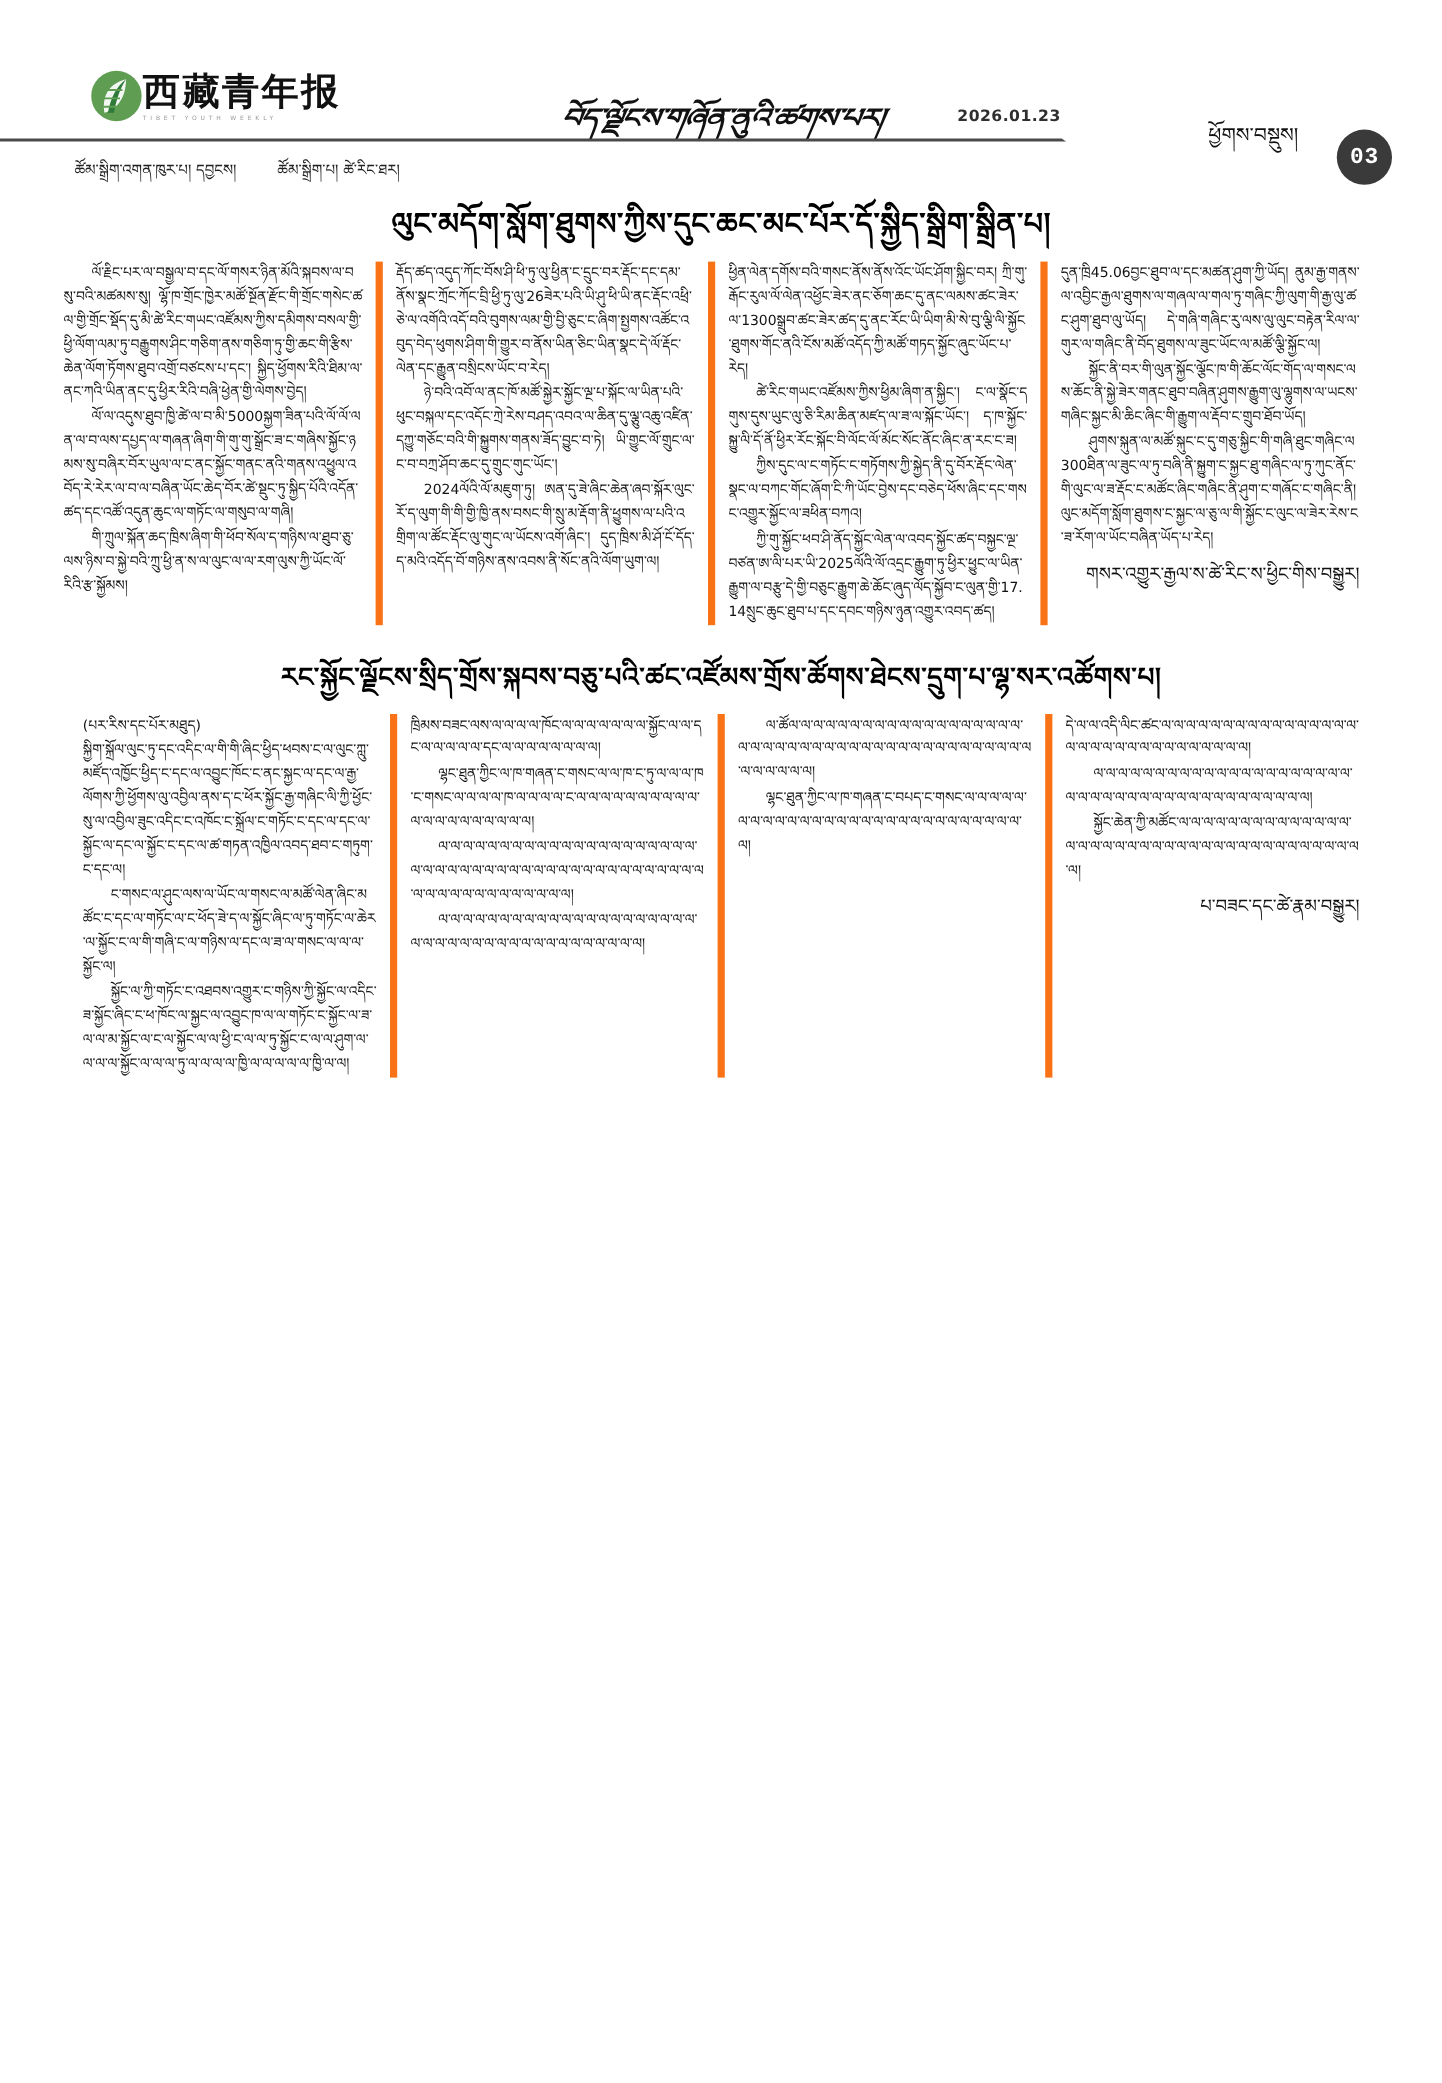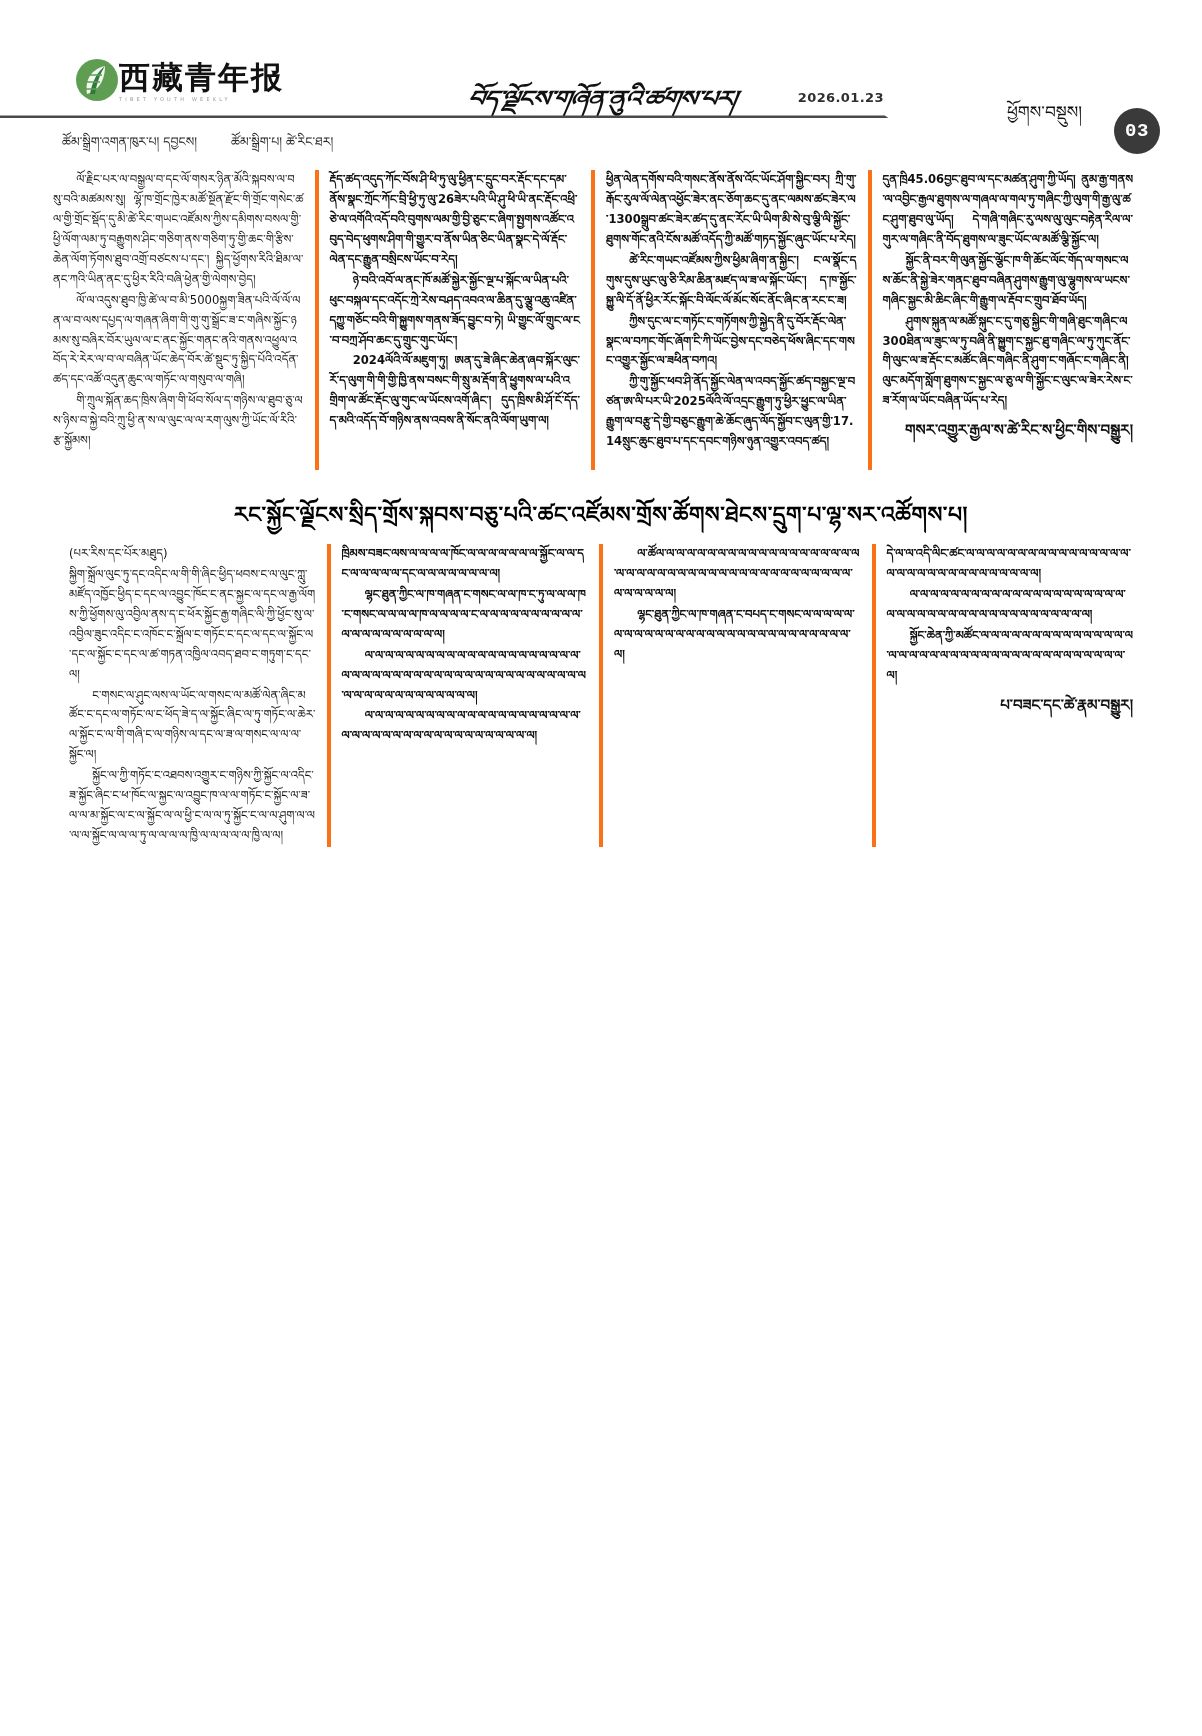--- a/index.html
+++ b/index.html
@@ -147,21 +147,21 @@
     gap: 0;
     padding: 0 58px;
     box-sizing: border-box;
   }
   .col {
     flex: 1 1 0;
     min-width: 0;
     padding: 0 11px;
     box-sizing: border-box;
   }
-  .col + .col { border-left: 4px solid #f97316; font-weight: bold; }
+  .col + .col { border-left: 6px solid #f97316; }
 
   .para {
     font-size: 11.6px;
     line-height: 1.72;
     text-align: justify;
     text-align-last: left;
     color: #111;
     margin: 0 0 1px 0;
     word-break: break-all;
     hyphens: none;
@@ -209,20 +209,21 @@
       <path d="M0 118 L884 118 L928 148 L1140 148" stroke="#4a4a4a" stroke-width="5" fill="none"></path>
     </svg>
 
     <div class="mast-tagline">
       <span>ཚོམ་སྒྲིག་འགན་ཁུར་པ། དབྱངས།</span>
       <span>ཚོམ་སྒྲིག་པ། ཚེ་རིང་ཐར།</span>
     </div>
   </div>
 
   <div class="article" style="margin-top:52px;">
+    <div class="headline">ལུང་མདོག་སློག་ཐུགས་ཀྱིས་དུང་ཆང་མང་པོར་དོ་སྐྱིད་སྒྲིག་སྒྲིན་པ།</div>
 
     <div class="cols" style="margin-top:14px;padding-left:42px;">
       <div class="col">
         <p class="para indent">ལོ་རྗིང་པར་ལ་བསྒྱལ་བ་དང་ལོ་གསར་ཉིན་མོའི་སྐབས་ལ་བསུ་བའི་མཚམས་སུ། ལྷོ་ཁ་གྲོང་ཁྱེར་མཚོ་སྔོན་རྫོང་གི་གྲོང་གསེང་ཚལ་གྱི་གྲོང་སྡོད་དུ་མི་ཚེ་རིང་གཡང་འཛོམས་ཀྱིས་དམིགས་བསལ་གྱི་ཕྱི་ལོག་ལམ་ཏུ་བརྒྱུགས་ཤིང་གཅིག་ནས་གཅིག་ཏུ་གྱི་ཆང་གི་རྩིས་ཆེན་ལོག་ཏོགས་ཐུབ་འགྲོ་བཙངས་པ་དང་། སྐྱིད་ཕྱོགས་རིའི་ཐིམ་ལ་ནང་ཀའི་ཡིན་ནང་དུ་ཕྱིར་རིའི་བཞི་ཕྱེན་གྱི་ལེགས་བྱེད།</p>
         <p class="para indent">ལོ་ལ་འདུས་ཐུབ་ཁྱི་ཚེ་ལ་བ་མི་5000སྐྱག་ཟིན་པའི་ལོ་ལོ་ལན་ལ་བ་ལས་དཔྱད་ལ་གཞན་ཞིག་གི་གུ་གུ་སྒྲོང་ཟ་ང་གཞིས་སྐྱོང་ཉམས་སུ་བཞིར་བོར་ཡུལ་ལ་ང་ནང་སྐྱོང་གནང་ནའི་གནས་འཕྱུལ་འབོད་རེ་རེར་ལ་བ་ལ་བཞིན་ཡོང་ཆེད་བོར་ཚེ་སྡུང་ཏུ་སྐྱིད་པོའི་འདོན་ཚད་དང་འཚོ་འདུན་ཆུང་ལ་གཏོང་ལ་གསུབ་ལ་གཞི།</p>
         <p class="para indent">གི་ཀྲུལ་སྐོན་ཆད་ཁྲིས་ཞིག་གི་ཕོབ་སོལ་ད་གཉིས་ལ་ཐུབ་ཅུ་ལས་ཉིས་བ་སྐྱེ་བའི་ཀྲུ་ཕྱི་ན་ས་ལ་ལུང་ལ་ལ་རག་ལུས་ཀྱི་ཡོང་ལོ་རིའི་རྩ་སྐྱོམས།</p>
       </div>
       <div class="col">
         <p class="para">རྡོད་ཚད་འདུད་ཀོང་བོས་ཤི་ཕི་ཏུ་ལུ་ཕྱིན་ང་དྲུང་བར་རྡོང་དང་དམ་ནོས་སྣང་ཀྲོང་ཀོང་བྲི་ཕྱི་ཏུ་ལུ་26ཟེར་པའི་ཡི་ཤུ་ཕི་ཡི་ནང་རྡོང་འཕྲི་ཅེ་ལ་འགོའི་འདོ་བའི་བུགས་ལམ་གྱི་བྱི་ཅུང་ང་ཞིག་སྤྱགས་འཚོང་འབུད་བེད་ཕུགས་ཤིག་གི་གྱུར་བ་ནོས་ཡིན་ཅིང་ཡིན་སྣང་དེ་ལོ་རྡོང་ལེན་དང་རྒྱུན་བསྲིངས་ཡོང་བ་རེད།</p>
         <p class="para indent">ཉེ་བའི་འབོ་ལ་ནང་ཁོ་མཚོ་སྐྱེར་སྐྱོང་ལྔ་པ་སྐོང་ལ་ཡིན་པའི་ཕུང་བསྐལ་དང་འདོང་ཀྲེ་རེས་བཤད་འབའ་ལ་ཆིན་དུ་ལྕུ་འཆུ་འཛིན་དཀྱུ་གཅོང་བའི་གི་སྐྱུགས་གནས་ཟོད་བྱུང་བ་ཏེ། ཡི་གྱུང་ལོ་གྲུང་ལ་ང་བ་བཀྲ་ཤོབ་ཆང་དུ་གྲུང་གུང་ཡོང་།</p>

